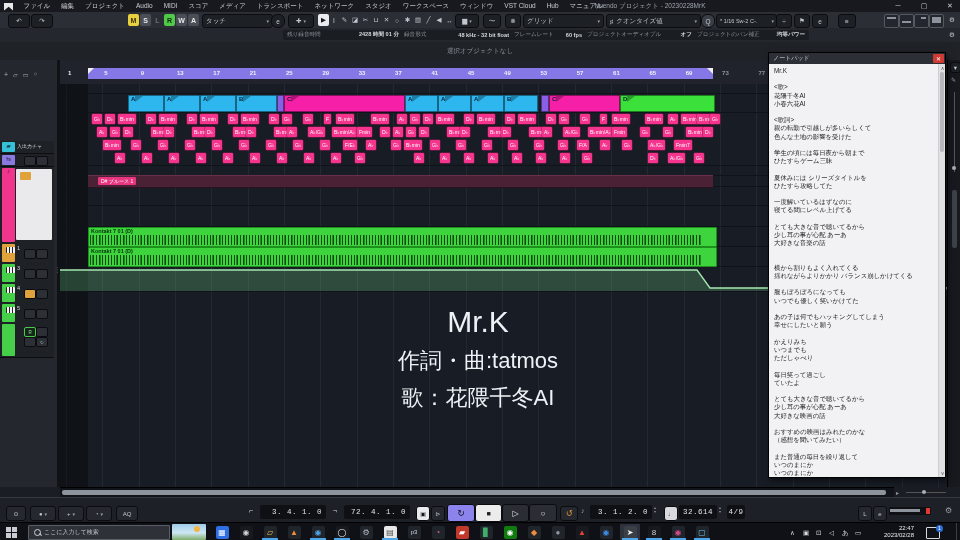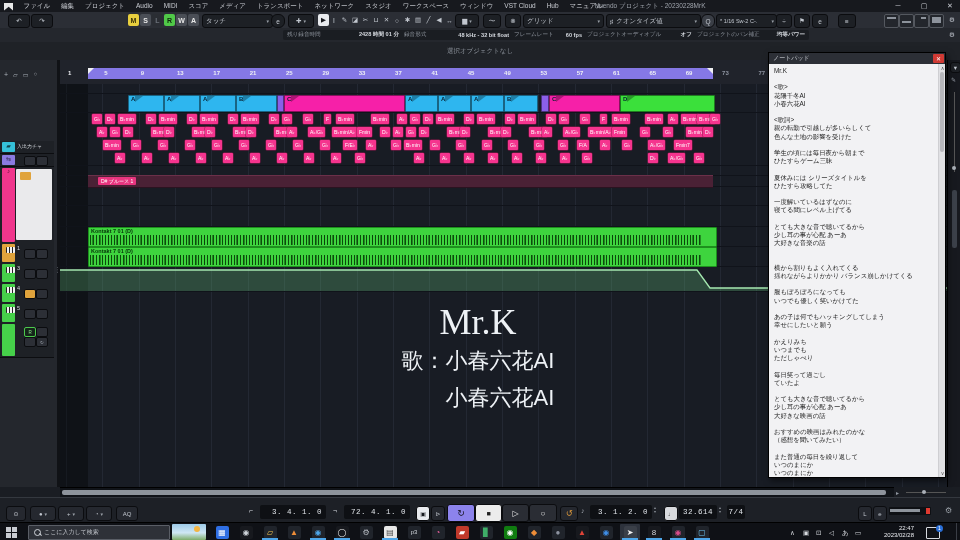--- a/index.html
+++ b/index.html
@@ -68,21 +68,21 @@
               line-height:10px;padding:0 2px;white-space:nowrap;box-shadow:0 0 0 0.5px #90174d;}
   #scale-strip{position:absolute;left:28px;top:91px;width:625px;height:11px;background:#4a2135;border-top:1px solid #6b3049;border-bottom:1px solid #2b1220;}
   #scale-chip{position:absolute;left:10px;top:1px;height:8px;background:#e8357f;border-radius:1px;color:#fff;font-size:5px;line-height:8px;padding:0 3px;white-space:nowrap;}
   .part{position:absolute;left:28px;width:627px;height:18px;background:#3ed43e;border:1px solid #1d8f1d;border-radius:1px;overflow:hidden;}
   .part .plabel{position:absolute;left:2px;top:0px;font-size:5.5px;font-weight:bold;color:#06330a;white-space:nowrap;}
   .part .notes{position:absolute;left:1px;right:14px;top:7px;bottom:1px;
     background-image:repeating-linear-gradient(90deg,rgba(6,60,6,.9) 0 1px,transparent 1px 3px),
                      repeating-linear-gradient(90deg,transparent 0 2px,rgba(6,60,6,.5) 2px 3px,transparent 3px 8px);
     background-size:100% 4px,100% 9px;background-position:0 1px,0 5px;background-repeat:repeat;}
   #overlay-text{position:absolute;left:298px;top:218px;width:240px;text-align:center;color:#eef2f6;}
-  #overlay-title{font-size:36px;line-height:40px;white-space:nowrap;font-family:Liberation Serif, serif;}
+  #overlay-title{font-size:30px;line-height:40px;white-space:nowrap;}
   .overlay-line{font-size:22px;line-height:37px;white-space:nowrap;}
   #overlay-line3{padding-left:44px;}
 
   
   #hscroll{left:60px;top:487px;width:834px;height:10px;background:#101318;border-top:1px solid #000;}
   #hthumb{position:absolute;left:2px;top:2px;width:824px;height:5px;background:#8e949c;border-radius:2px;}
   #rightstrip{left:947px;top:60px;width:13px;height:427px;background:#17191f;border-left:1px solid #000;}
   #vthumb{position:absolute;left:4px;top:4px;width:5px;height:58px;background:#3c414a;border-radius:2px;}
   .zoomctl{position:absolute;font-size:6px;color:#8d939c;}
 
@@ -315,22 +315,22 @@
         </div><div class="part" style="top: 163px;">
           <div class="plabel">Kontakt 7 01 (D)</div>
           <div class="notes"></div>
         </div></span>
     <svg id="tempo-curve" width="888" height="403" style="position:absolute;left:0;top:0;pointer-events:none;">
       <path d="M0,186 L637,186 L650,204 L888,204 L888,207 L0,207 Z" fill="rgba(110,215,135,0.25)"></path>
       <polyline points="0,186 637,186 650,204 888,204" fill="none" stroke="#a5e8b0" stroke-width="1.3"></polyline>
     </svg>
     <div id="overlay-text">
       <div id="overlay-title">Mr.K</div>
-      <div class="overlay-line">歌：小春六花AI</div>
-      <div class="overlay-line" id="overlay-line3">小春六花AI</div>
+      <div class="overlay-line">作詞・曲:tatmos</div>
+      <div class="overlay-line">歌：花隈千冬AI</div>
     </div>
   </div>
 
   <div class="abs" id="hscroll">
     <div id="hthumb"></div>
   </div>
   <div class="abs zoomctl" style="left:896px;top:489px;">▸</div>
   <div class="abs" style="left:906px;top:492px;width:40px;height:1px;background:#555;"></div>
   <div class="abs" style="left:922px;top:490px;width:4px;height:4px;border-radius:50%;background:#aab0b8;"></div>
   <div class="abs" id="rightstrip">
@@ -422,21 +422,21 @@
     <div class="bigbtn" style="left:502px;width:25px;background:#2a2d34;color:#e8e8e8;font-size:8px;">▷</div>
     <div class="bigbtn" style="left:529px;width:26px;background:#2a2d34;color:#e8e8e8;font-size:8px;">○</div>
 
     <div class="tpill" style="left:560px;width:16px;color:#e09a3a;font-size:8px;">↺</div>
     <div class="tglyph" style="left:581px;top:9px;">♪</div>
     <div class="tval" style="left:590px;width:62px;">3. 1. 2. 0</div>
     <div class="spinner" style="left:654px;top:8px;">▴<br>▾</div>
     <div class="tpill" style="left:664px;width:12px;background:#d8dade;color:#222;">♩</div>
     <div class="tval" style="left:679px;width:38px;">32.614</div>
     <div class="spinner" style="left:719px;top:8px;">▴<br>▾</div>
-    <div class="tval" style="left:727px;width:18px;text-align:center;padding-right:0;">7/4</div>
+    <div class="tval" style="left:727px;width:18px;text-align:center;padding-right:0;">4/9</div>
 
     <div class="tpill" style="left:858px;width:12px;">L</div>
     <div class="tpill" style="left:873px;width:12px;">e</div>
     <div style="position:absolute;left:889px;top:9px;width:42px;height:8px;background:#0e1014;border-radius:1px;">
       <div style="position:absolute;left:1px;top:2px;width:30px;height:3px;background:#8e949c;"></div>
       <div style="position:absolute;right:1px;top:1px;width:4px;height:6px;background:#e03a30;"></div>
     </div>
     <div class="tglyph" style="left:945px;top:8px;font-size:8px;">⚙</div>
   </div>
 

